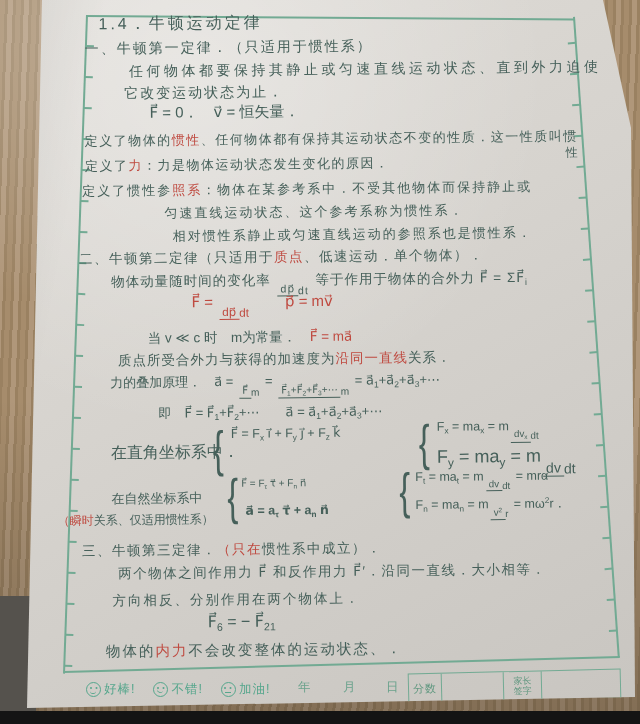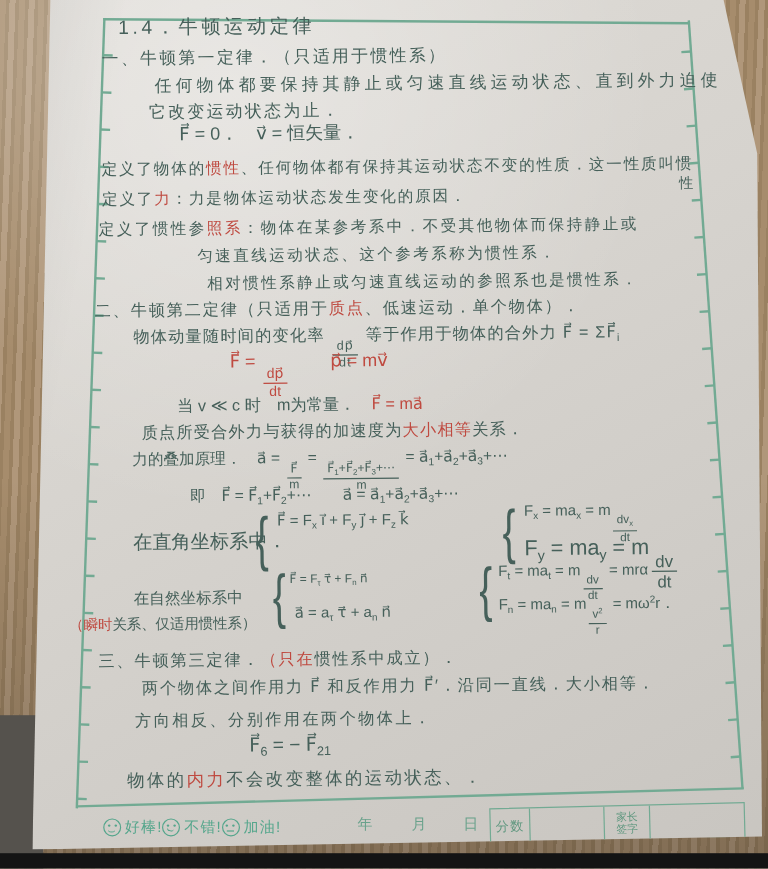--- a/index.html
+++ b/index.html
@@ -31,28 +31,28 @@
   .frame-top{left:86px;top:15px;width:489px;height:2px;transform:rotate(.4deg);transform-origin:left center;}
   .frame-left{left:86px;top:15px;width:2px;height:659px;transform:rotate(2deg);transform-origin:top left;}
   .frame-right{left:573px;top:17px;width:2px;height:642px;transform:rotate(-4deg);transform-origin:top left;}
   .frame-bottom{left:64px;top:671px;width:556px;height:2px;transform:rotate(-1.55deg);transform-origin:left center;}
   .tick{position:absolute;width:8px;height:2px;background:var(--print);left:1px;}
   .frame-right .tick{left:-7px;}
 
   .hand{position:absolute;inset:0;transform:rotate(-.6deg);transform-origin:50% 50%;}
   .line{position:absolute;color:var(--ink);font-size:14px;line-height:1.2;white-space:nowrap;}
   .line .red{color:var(--red);}
-  .frac{display:inline-flex;flex-direction:column;align-items:center;font-size:.78em;line-height:1.05;vertical-align:-.75em;margin:12px 2px;}
+  .frac{display:inline-flex;flex-direction:row;align-items:center;font-size:.78em;line-height:1.05;vertical-align:-.75em;margin:12px 2px;}
   .frac .num{border-bottom:1.3px solid currentColor;padding:0 3px 1px;}
   .frac .den{padding-top:1px;}
   .ssub{font-size:.66em;vertical-align:-.35em;}
   .ssup{font-size:.66em;vertical-align:.55em;}
   .brace-line{font-size:50px;font-weight:300;transform:scaleX(.65);transform-origin:left top;line-height:1;}
 
-  .stamp-row{position:absolute;left:86px;top:681px;display:flex;gap:0;align-items:center;color:#55a68c;}
+  .stamp-row{position:absolute;left:86px;top:681px;display:flex;gap:18px;align-items:center;color:#55a68c;}
   .stamp{display:flex;align-items:center;gap:3px;}
   .stamp-label{font-size:12.5px;letter-spacing:1px;}
   .face{width:15px;height:15px;border:1.6px solid currentColor;border-radius:50%;position:relative;display:inline-block;box-sizing:border-box;}
   .face::before{content:"";position:absolute;left:2.5px;top:3.5px;width:2px;height:2px;background:currentColor;border-radius:50%;box-shadow:5.5px 0 0 currentColor;}
   .face.happy::after{content:"";position:absolute;left:2.5px;top:6.5px;width:6.5px;height:3.5px;border-bottom:1.6px solid currentColor;border-radius:0 0 7px 7px;}
   .face.wry::after{content:"";position:absolute;left:3px;top:6px;width:6px;height:3px;border-bottom:1.6px solid currentColor;border-radius:0 0 6px 6px;transform:rotate(14deg);}
   .face.flat::after{content:"";position:absolute;left:3px;top:8.5px;width:6px;border-top:1.6px solid currentColor;}
 
   .date-row{position:absolute;left:0;top:679px;color:#6aa28c;font-size:12.5px;}
   .date-row span{position:absolute;}
@@ -137,21 +137,21 @@
         <div class="line" style="left: 80px; top: 249px; font-size: 13.5px; letter-spacing: 1.5px;"><span>二、牛顿第二定律（只适用于</span><span class="red">质点</span><span>、低速运动．单个物体）．</span></div>
         <div class="line" style="left: 112px; top: 271px; font-size: 13.5px; letter-spacing: 1px;"><span>物体动量随时间的变化率 </span><span><span class="frac">
               <span class="num">dp⃗</span>
               <span class="den">dt</span>
             </span></span><span> 等于作用于物体的合外力 F⃗ = ΣF⃗<span class="ssub">i</span></span></div>
         <div class="line" style="left: 192px; top: 292px; font-size: 15px;"><span class="red">F⃗ = <span class="frac">
               <span class="num">dp⃗</span>
               <span class="den">dt</span>
             </span></span><span class="red">　　 p⃗ = mv⃗</span></div>
         <div class="line" style="left: 148px; top: 329px; font-size: 13.5px;"><span>当 v ≪ c 时　m为常量．　</span><span class="red">F⃗ = ma⃗</span></div>
-        <div class="line" style="left: 118px; top: 351px; font-size: 13.5px; letter-spacing: 1px;"><span>质点所受合外力与获得的加速度为</span><span class="red">大小相等</span><span>关系．</span></div>
+        <div class="line" style="left: 118px; top: 351px; font-size: 13.5px; letter-spacing: 1px;"><span>质点所受合外力与获得的加速度为</span><span class="red">沿同一直线</span><span>关系．</span></div>
         <div class="line" style="left: 110px; top: 373px; font-size: 13px;"><span>力的叠加原理．　a⃗ = <span class="frac">
               <span class="num">F⃗</span>
               <span class="den">m</span>
             </span> = <span class="frac">
               <span class="num">F⃗<span class="ssub">1</span>+F⃗<span class="ssub">2</span>+F⃗<span class="ssub">3</span>+⋯</span>
               <span class="den">m</span>
             </span> = a⃗<span class="ssub">1</span>+a⃗<span class="ssub">2</span>+a⃗<span class="ssub">3</span>+⋯</span></div>
         <div class="line" style="left: 158px; top: 404px; font-size: 13px;"><span>即　F⃗ = F⃗<span class="ssub">1</span>+F⃗<span class="ssub">2</span>+⋯　　a⃗ = a⃗<span class="ssub">1</span>+a⃗<span class="ssub">2</span>+a⃗<span class="ssub">3</span>+⋯</span></div>
         <div class="line" style="left: 110px; top: 441px; font-size: 16px;"><span>在直角坐标系中．</span></div>
         <div class="line brace-line" style="left: 212px; top: 423px;"><span>{</span></div>
@@ -162,21 +162,21 @@
               <span class="den">dt</span>
             </span></span></div>
         <div class="line" style="left: 436px; top: 448px; font-size: 18px;"><span>F<span class="ssub">y</span> = ma<span class="ssub">y</span> = m<span class="frac">
               <span class="num">dv</span>
               <span class="den">dt</span>
             </span></span></div>
         <div class="line" style="left: 110px; top: 489px; font-size: 13px;"><span>在自然坐标系中</span></div>
         <div class="line" style="left: 56px; top: 511px; font-size: 12px;"><span class="red">（瞬时</span><span>关系、仅适用惯性系）</span></div>
         <div class="line brace-line" style="left: 226px; top: 471px;"><span>{</span></div>
         <div class="line" style="left: 240px; top: 477px; font-size: 10px;"><span>F⃗ = F<span class="ssub">τ</span> τ⃗ + F<span class="ssub">n</span> n⃗</span></div>
-        <div class="line" style="left: 244px; top: 503px; font-size: 12.5px;"><span>a⃗ = a<span class="ssub">τ</span> τ⃗ + a<span class="ssub">n</span> n⃗</span></div>
+        <div class="line" style="left: 244px; top: 503px; font-size: 12.5px; font-weight: bold;"><span>a⃗ = a<span class="ssub">τ</span> τ⃗ + a<span class="ssub">n</span> n⃗</span></div>
         <div class="line brace-line" style="left: 398px; top: 467px;"><span>{</span></div>
         <div class="line" style="left: 414px; top: 469px; font-size: 12.5px;"><span>F<span class="ssub">t</span> = ma<span class="ssub">t</span> = m<span class="frac">
               <span class="num">dv</span>
               <span class="den">dt</span>
             </span> = mrα</span></div>
         <div class="line" style="left: 414px; top: 497px; font-size: 12.5px;"><span>F<span class="ssub">n</span> = ma<span class="ssub">n</span> = m<span class="frac">
               <span class="num">v<span class="ssup">2</span></span>
               <span class="den">r</span>
             </span> = mω<span class="ssup">2</span>r．</span></div>
         <div class="line" style="left: 80px; top: 541px; font-size: 13.5px; letter-spacing: 1.5px;"><span>三、牛顿第三定律．</span><span class="red">（只在</span><span>惯性系中成立）．</span></div>

